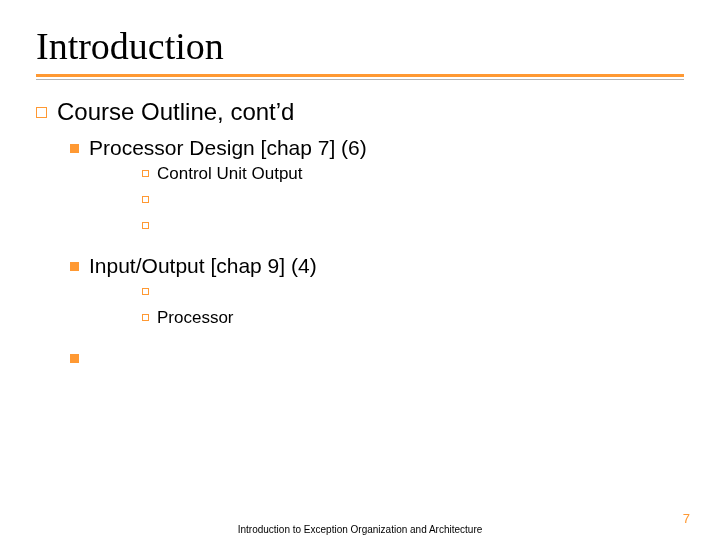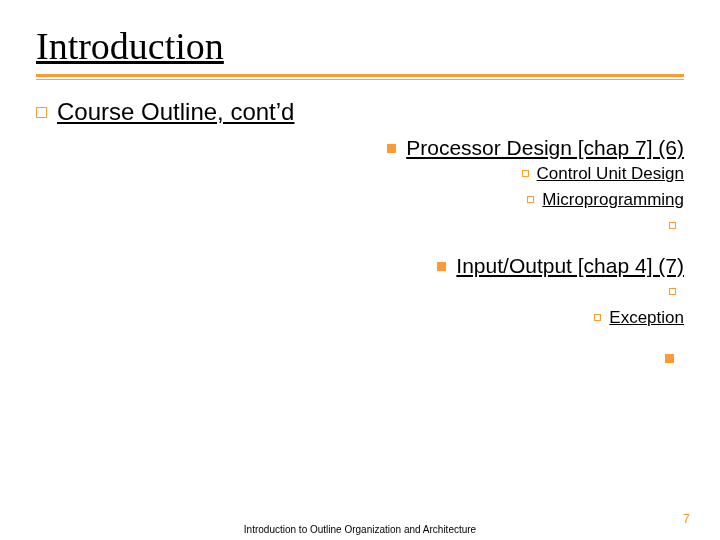--- a/index.html
+++ b/index.html
@@ -1,17 +1,17 @@
 <!DOCTYPE html>
 <html><head>
 <meta charset="utf-8">
 <style>
   * { margin: 0; padding: 0; box-sizing: border-box; }
   html, body { width: 720px; height: 540px; background: #fff; font-family: Arial, Helvetica, sans-serif; color: #000; }
-  .slide { width: 720px; height: 540px; padding: 24px 36px 18px 36px; position: relative; text-decoration: underline; }
+  .slide { width: 720px; height: 540px; padding: 24px 36px 18px 36px; position: relative; }
   .title {
     font-family: "Times New Roman", Times, serif;
     font-size: 38px;
     font-weight: 400;
     margin-bottom: 6px;
   }
   .rule-wrap { margin-bottom: 18px; }
   .rule-orange { height: 3px; background: #ff9933; }
   .rule-grey { height: 1px; background: #b3b3b3; margin-top: 2px; }
   .content { font-size: 20px; }
@@ -24,21 +24,21 @@
   }
   .bullet-solid-lg {
     width: 9px; height: 9px; background: #ff9933;
     margin-right: 10px; margin-top: -2px;
   }
   .bullet-hollow-sm {
     width: 7px; height: 7px; border: 1.2px solid #ff9933; background: transparent;
     margin-right: 8px; margin-top: -2px;
   }
   .lvl1 { font-size: 24px; margin-left: 0; }
-  .lvl2 { font-size: 21px; margin-left: 34px; margin-top: 10px; margin-bottom: 6px; text-align: right; }
+  .lvl2 { font-size: 21px; margin-left: 34px; margin-top: 10px; margin-bottom: 6px; }
   .lvl3 { font-size: 17px; margin-left: 72px; margin-top: 3px; margin-bottom: 3px; line-height: 1.35; }
   .lvl2-block { margin-top: 16px; }
   .footer {
     position: absolute; bottom: 16px; left: 0; width: 720px;
     font-size: 10px; color: #000;
   }
   .footer-center { position: absolute; left: 0; width: 720px; text-align: center; }
   .footer-right { position: absolute; right: 30px; color: #ff9933; font-size: 13px; bottom: -2px; }
 </style>
 </head>
@@ -52,39 +52,39 @@
     <div class="rule-grey"></div>
   </div>
 
   <ul class="content">
     <li class="lvl1">
       <span class="bullet bullet-hollow"></span><span>Course Outline, cont’d</span>
       <ul>
         <li class="lvl2">
           <span class="bullet bullet-solid-lg"></span><span>Processor Design [chap 7] (6)</span>
           <ul>
-            <li class="lvl3"><span class="bullet bullet-hollow-sm"></span><span>Control Unit Design</span></li>
-            <li class="lvl3"><span class="bullet bullet-hollow-sm"></span><span>Microprogramming</span></li>
+            <li class="lvl3"><span class="bullet bullet-hollow-sm"></span><span>Control Unit Output</span></li>
+            <li class="lvl3"><span class="bullet bullet-hollow-sm"></span></li>
             <li class="lvl3"><span class="bullet bullet-hollow-sm"></span></li>
           </ul>
         </li>
 
         <li class="lvl2 lvl2-block">
-          <span class="bullet bullet-solid-lg"></span><span>Input/Output [chap 4] (7)</span>
+          <span class="bullet bullet-solid-lg"></span><span>Input/Output [chap 9] (4)</span>
           <ul>
             <li class="lvl3"><span class="bullet bullet-hollow-sm"></span></li>
-            <li class="lvl3"><span class="bullet bullet-hollow-sm"></span><span>Exception</span></li>
+            <li class="lvl3"><span class="bullet bullet-hollow-sm"></span><span>Processor</span></li>
           </ul>
         </li>
 
         <li class="lvl2 lvl2-block">
           <span class="bullet bullet-solid-lg"></span>
         </li>
       </ul>
     </li>
   </ul>
 
   <div class="footer">
-    <div class="footer-center">Introduction to Outline Organization and Architecture</div>
+    <div class="footer-center">Introduction to Exception Organization and Architecture</div>
     <div class="footer-right">7</div>
   </div>
 
 </div>
 
 </body></html>

